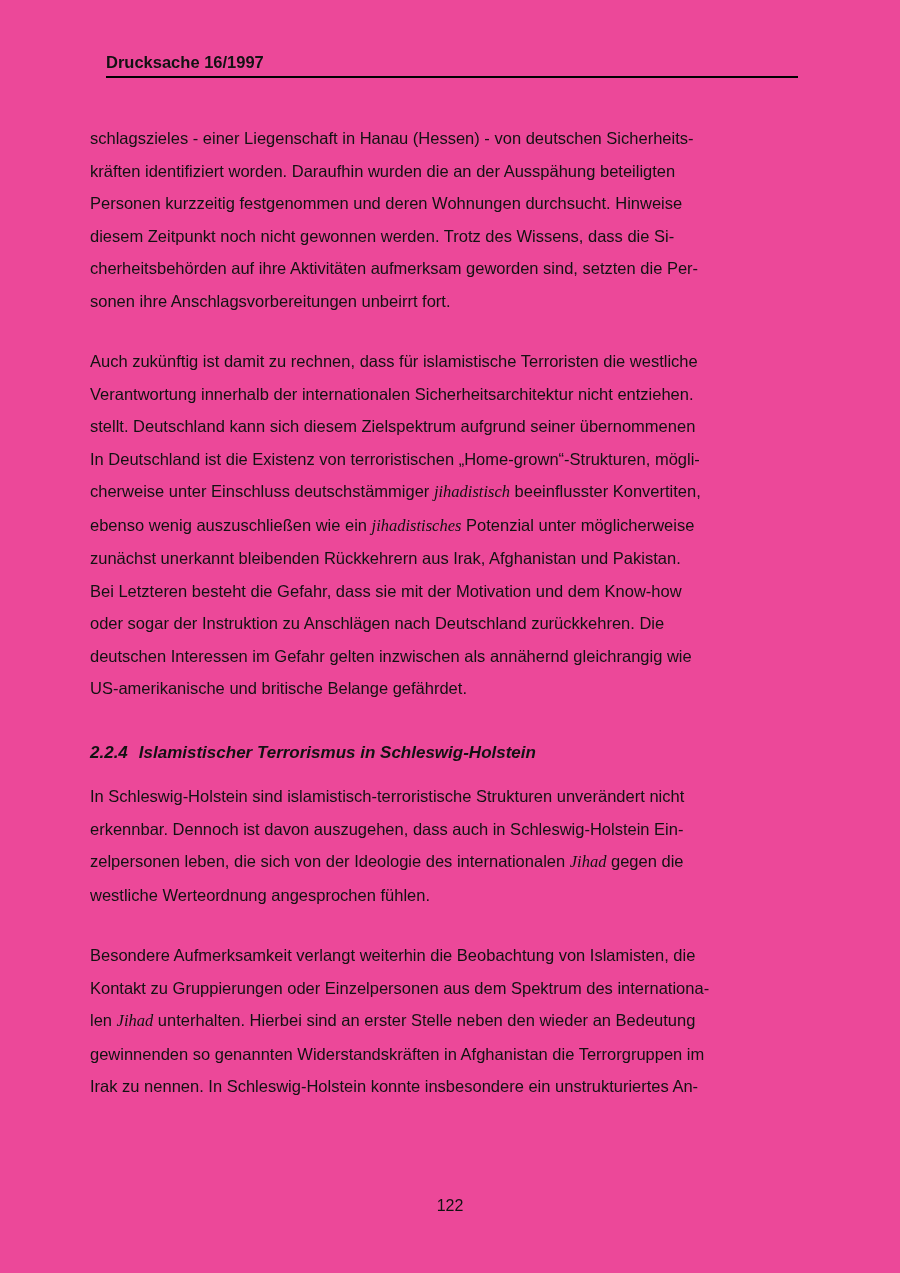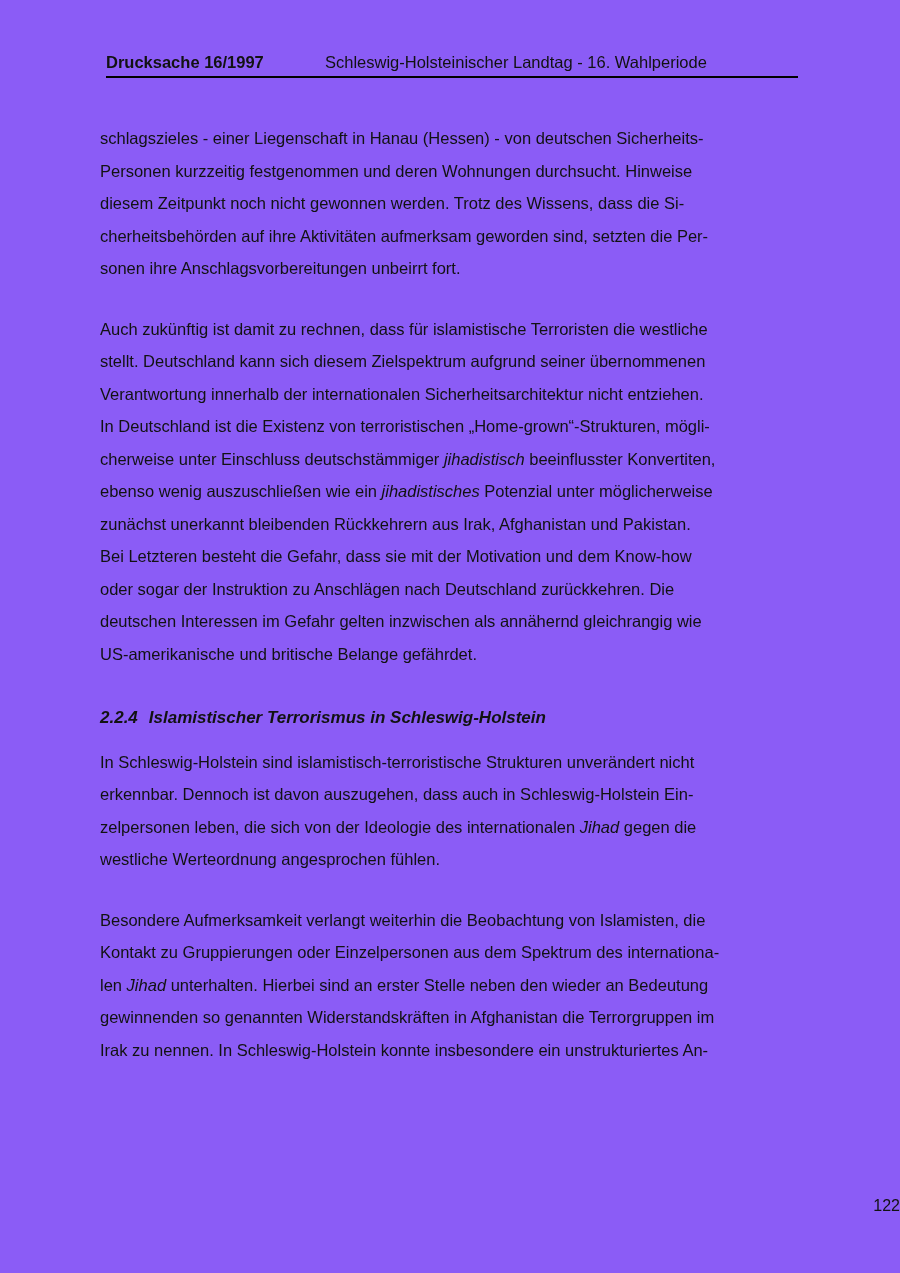--- a/index.html
+++ b/index.html
@@ -6,91 +6,91 @@
   html, body { background: #ffffff; }
   body {
     width: 900px; height: 1273px;
     position: relative;
     font-family: "Liberation Sans", sans-serif;
     color: #121212;
     overflow: hidden;
   }
   .page {
     position: absolute; inset: 0;
-    background: #8b5cf6;
+    background: #ec4899;
   }
   .doc-header {
     position: absolute;
     left: 106px; top: 52px;
     width: 692px;
     display: flex;
     align-items: baseline;
     font-size: 16.5px;
     line-height: 20px;
     white-space: nowrap;
   }
   .doc-number { font-weight: bold; width: 219px; flex: 0 0 auto; }
   .header-rule {
     position: absolute;
     left: 106px; top: 76px;
     width: 692px; height: 2px;
     background: #000000;
   }
   .doc-body {
     position: absolute;
-    left: 100px; top: 122px;
+    left: 90px; top: 122px;
     width: 692px;
     font-size: 16.5px;
     line-height: 32.5px;
   }
   .paragraph { margin: 0 0 28px 0; }
   .line { white-space: nowrap; }
-  .italic { font-style: italic; }
+  .italic { font-style: italic; font-family: Liberation Serif, serif; }
   .heading {
     font-weight: bold;
     font-style: italic;
     font-size: 17px;
     line-height: 32.5px;
     margin: 32px 0 11px 0;
     white-space: nowrap;
   }
   .heading-number { margin-right: 11px; }
   .doc-footer {
     position: absolute;
     left: 0; top: 1196px;
     width: 900px;
-    text-align: right;
+    text-align: center;
     font-size: 16px;
     line-height: 19px;
   }
 </style>
 </head>
 <body>
 
 <div class="page">
 
   <header class="doc-header">
     <span class="doc-number">Drucksache 16/1997</span>
-    <span class="doc-title">Schleswig-Holsteinischer Landtag - 16. Wahlperiode</span>
   </header>
 
   <div class="header-rule"></div>
 
   <main class="doc-body" id="doc-body">
       <div class="paragraph">
         <div class="line"><span>schlagszieles - einer Liegenschaft in Hanau (Hessen) - von deutschen Sicherheits-</span></div>
+        <div class="line"><span>kräften identifiziert worden. Daraufhin wurden die an der Ausspähung beteiligten</span></div>
         <div class="line"><span>Personen kurzzeitig festgenommen und deren Wohnungen durchsucht. Hinweise</span></div>
         <div class="line"><span>diesem Zeitpunkt noch nicht gewonnen werden. Trotz des Wissens, dass die Si-</span></div>
         <div class="line"><span>cherheitsbehörden auf ihre Aktivitäten aufmerksam geworden sind, setzten die Per-</span></div>
         <div class="line"><span>sonen ihre Anschlagsvorbereitungen unbeirrt fort.</span></div>
       </div>
       <div class="paragraph">
         <div class="line"><span>Auch zukünftig ist damit zu rechnen, dass für islamistische Terroristen die westliche</span></div>
+        <div class="line"><span>Verantwortung innerhalb der internationalen Sicherheitsarchitektur nicht entziehen.</span></div>
         <div class="line"><span>stellt. Deutschland kann sich diesem Zielspektrum aufgrund seiner übernommenen</span></div>
-        <div class="line"><span>Verantwortung innerhalb der internationalen Sicherheitsarchitektur nicht entziehen.</span></div>
         <div class="line"><span>In Deutschland ist die Existenz von terroristischen „Home-grown“-Strukturen, mögli-</span></div>
         <div class="line"><span>cherweise unter Einschluss deutschstämmiger </span><span class="italic">jihadistisch</span><span> beeinflusster Konvertiten,</span></div>
         <div class="line"><span>ebenso wenig auszuschließen wie ein </span><span class="italic">jihadistisches</span><span> Potenzial unter möglicherweise</span></div>
         <div class="line"><span>zunächst unerkannt bleibenden Rückkehrern aus Irak, Afghanistan und Pakistan.</span></div>
         <div class="line"><span>Bei Letzteren besteht die Gefahr, dass sie mit der Motivation und dem Know-how</span></div>
         <div class="line"><span>oder sogar der Instruktion zu Anschlägen nach Deutschland zurückkehren. Die</span></div>
         <div class="line"><span>deutschen Interessen im Gefahr gelten inzwischen als annähernd gleichrangig wie</span></div>
         <div class="line"><span>US-amerikanische und britische Belange gefährdet.</span></div>
       </div>
       <div class="heading"><span class="heading-number">2.2.4</span><span class="heading-title">Islamistischer Terrorismus in Schleswig-Holstein</span></div>

